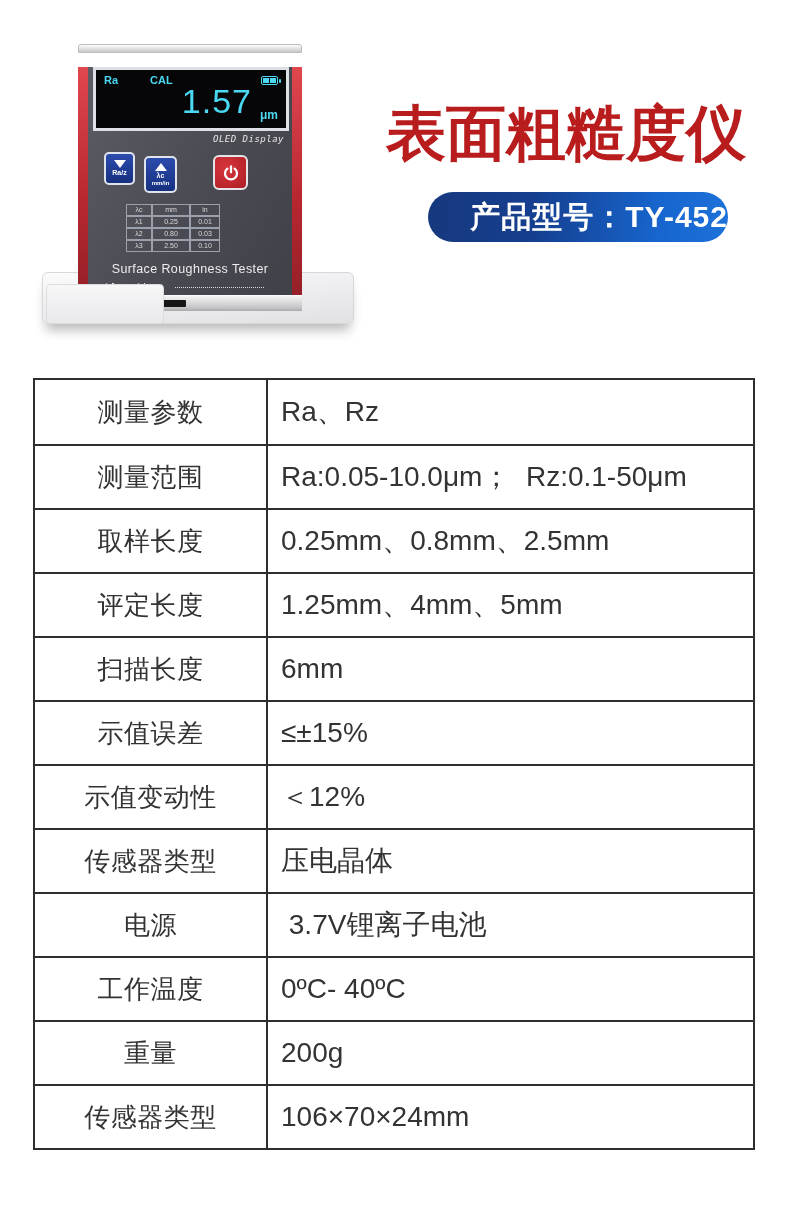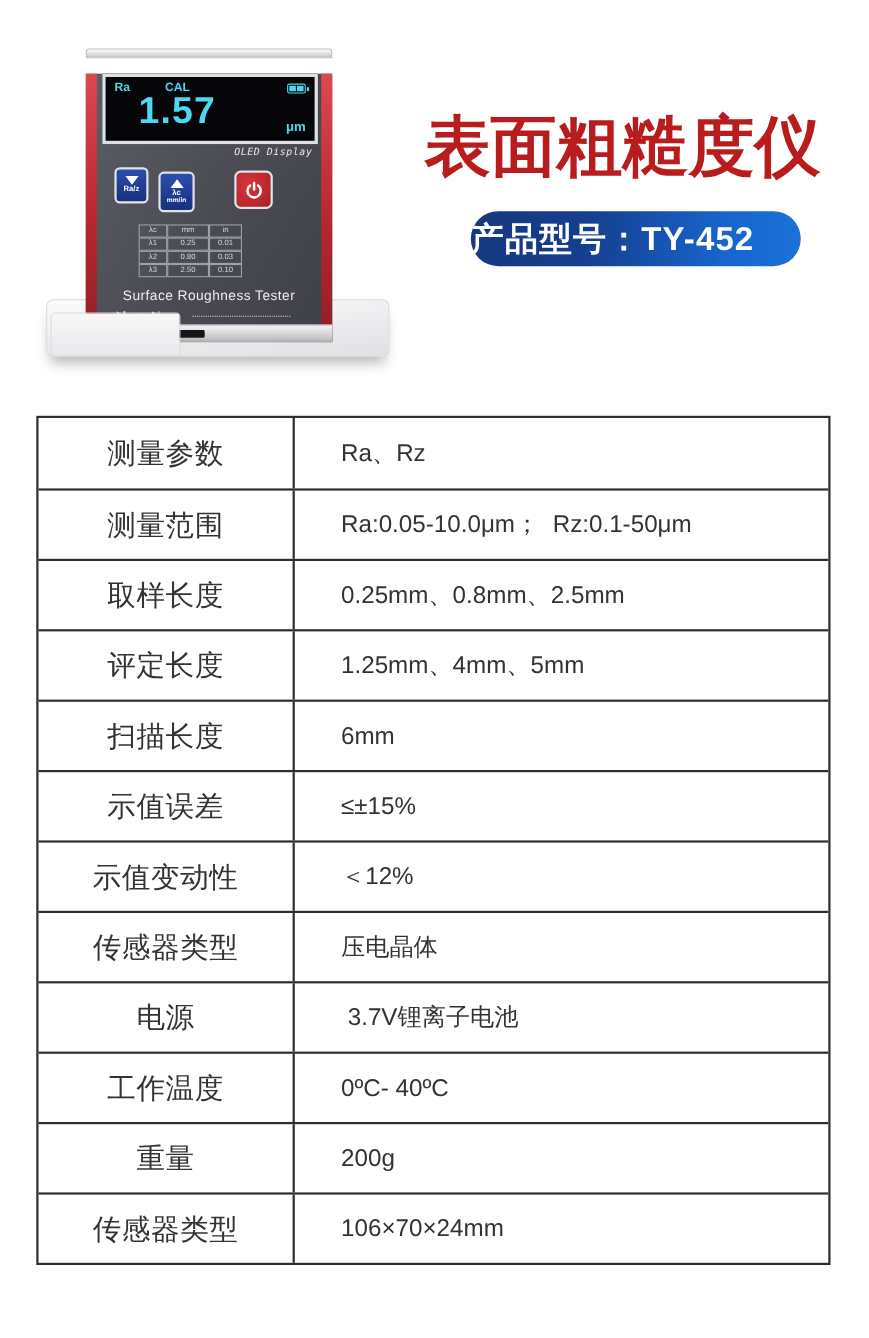--- a/index.html
+++ b/index.html
@@ -13,21 +13,21 @@
   .hero-title {
     position:absolute; left:386px; top:102px; width:358px;
     text-align:center; font-family:"Liberation Serif","DejaVu Serif",serif;
     font-weight:bold; font-size:60px; line-height:64px; color:#b91c1c;
     white-space:nowrap;
   }
   .model-badge {
     position:absolute; left:428px; top:192px; width:300px; height:50px;
     border-radius:27px;
     background:linear-gradient(92deg,#16387e 0%,#153f8f 35%,#1766cf 78%,#1d71d9 100%);
-    display:flex; align-items:center; justify-content:flex-start;
+    display:flex; align-items:center; justify-content:flex-end;
     color:#fff; font-size:30px; font-weight:bold; letter-spacing:1px;
     white-space:nowrap;
   }
 
   
   .photo-area { position:absolute; left:0; top:0; width:380px; height:360px; }
 
   .acrylic-base {
     position:absolute; left:42px; top:272px; width:312px; height:52px;
     background:linear-gradient(175deg,#fbfbfc 0%,#efeff1 45%,#e1e1e4 100%);
@@ -53,22 +53,22 @@
     background:linear-gradient(180deg,#e0474f 0%,#b72730 55%,#8f1f26 100%); }
   .red-strip.left { left:0; } .red-strip.right { right:0; }
 
   .screen {
     margin:14px 3px 0 5px; height:64px; position:relative;
     background:#060608; border:3px solid #dde0e5; border-radius:0;
     color:#4bd8f2;
   }
   .scr-param { position:absolute; left:8px; top:4px; font-size:11px; font-weight:bold; }
   .scr-cal   { position:absolute; left:54px; top:4px; font-size:11px; font-weight:bold; }
-  .scr-value { position:absolute; left:30px; right:34px; top:12px; text-align:left;
-               font-size:34px; font-weight:bold; letter-spacing:1px; }
+  .scr-value { position:absolute; left:30px; right:34px; top:12px; text-align:right;
+               font-size:34px; font-weight:normal; letter-spacing:1px; }
   .scr-unit  { position:absolute; right:8px; bottom:6px; font-size:12px; font-weight:bold;margin-left:41px; }
   .battery   { position:absolute; right:8px; top:6px; width:17px; height:9px;
                border:1.5px solid #4bd8f2; border-radius:2px; display:flex; gap:1px; padding:1px; }
   .battery::after { content:""; position:absolute; right:-4px; top:2px; width:2.5px; height:4px;
                background:#4bd8f2; border-radius:1px; }
   .battery span { flex:1; background:#4bd8f2; }
 
   .oled-caption { text-align:right; margin:3px 8px 0 0;
     font-family:"DejaVu Sans Mono","Liberation Mono",monospace;
     font-style:italic; font-size:9px; color:#e9e9e9; letter-spacing:0.5px; }
@@ -124,22 +124,22 @@
     border:2px solid #2e2e2e;
   }
   .spec-row { display:flex; height:64px; border-top:2px solid #2e2e2e; }
   .spec-row:first-child { border-top:none; }
   .cell-label {
     width:233px; border-right:2px solid #2e2e2e;
     display:flex; align-items:center; justify-content:center;
     font-size:26px; color:#333; letter-spacing:0.5px;
   }
   .cell-value {
-    flex:1; display:flex; align-items:center; padding-left:42px;
-    font-size:22px; color:#333; white-space:pre;
+    flex:1; display:flex; align-items:center; padding-left:13px;
+    font-size:28px; color:#333; white-space:pre;
   }
 </style>
 </head>
 <body>
 
 <div class="hero-title">表面粗糙度仪</div>
 <div class="model-badge">
   <span>产品型号：TY-452</span>
 </div>
 

